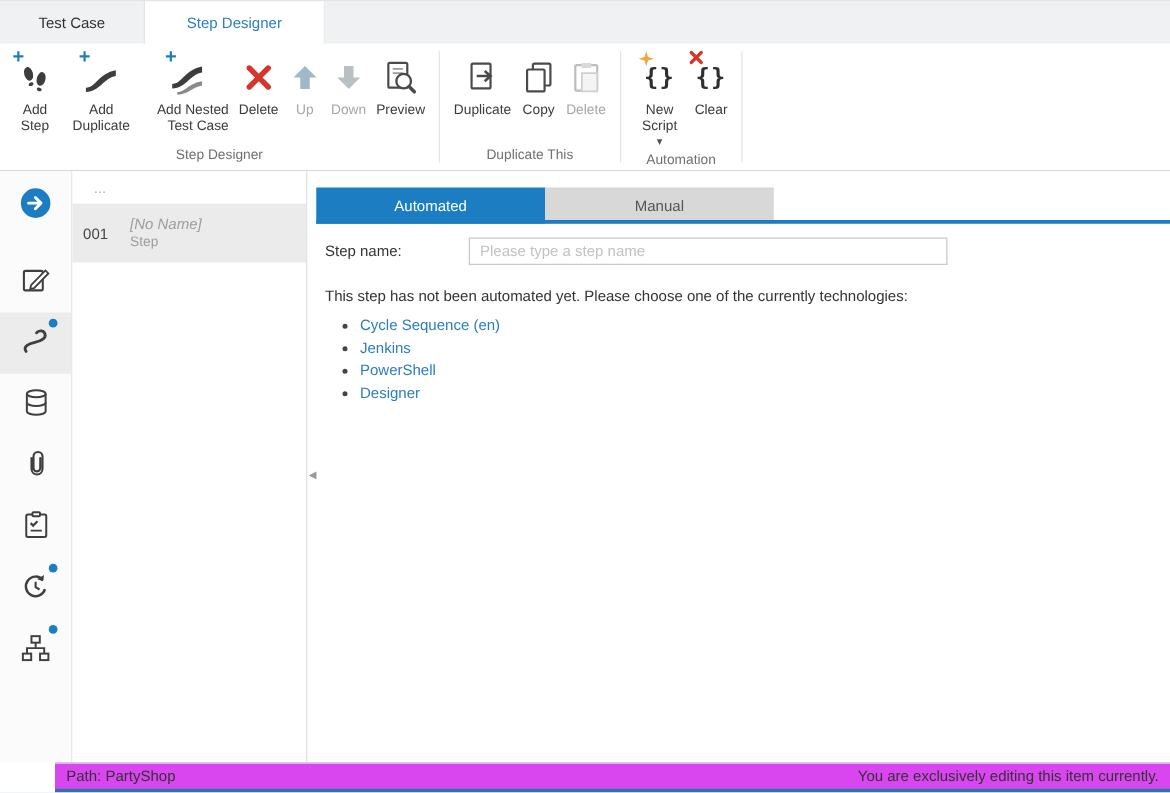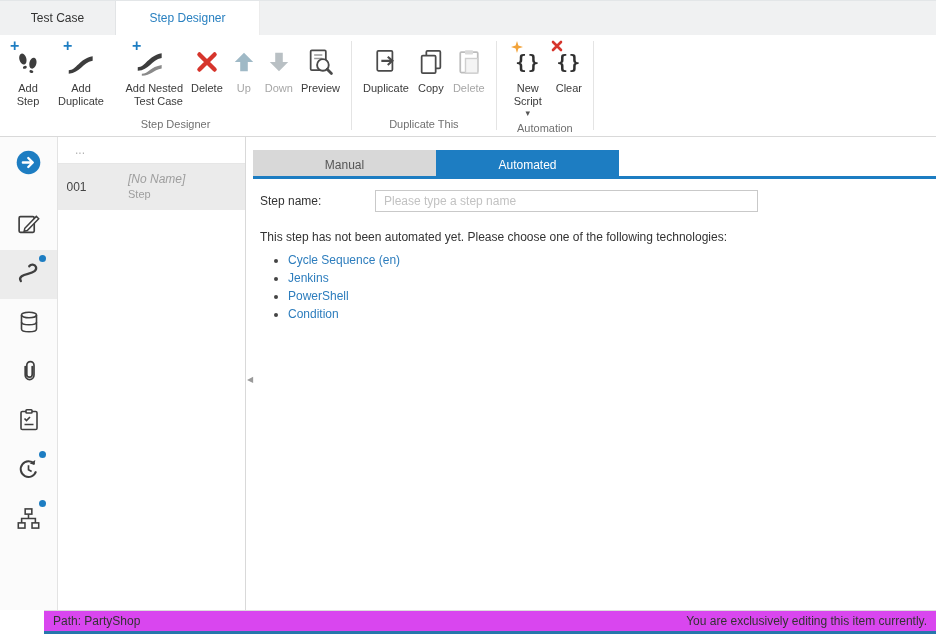--- a/index.html
+++ b/index.html
@@ -41,21 +41,21 @@
   .side-item { position:relative; height:49px; display:flex; align-items:center; justify-content:center; cursor:pointer; }
   .side-item.gap-after { margin-bottom:13px; }
   .side-item.active { background:#ececec; }
   .badge { position:absolute; top:5px; right:11px; width:7px; height:7px; border-radius:50%; background:#1d7dc2; }
 
   
   .steps { position:absolute; left:58px; top:137px; width:188px; bottom:24px; background:#fff; border-right:1px solid #d9d9d9; }
   .steps-header { display:flex; height:27px; border-bottom:1px solid #e6e6e6; color:#9a9a9a; align-items:stretch; }
   .sh-num { width:37px; display:flex; align-items:center; padding-left:17px; color:#b3b3b3; }
   .sh-name { flex:1; border-left:1px solid #e6e6e6; display:flex; align-items:center; padding-left:9px; }
-  .step-row { display:flex; height:46px; background:#ebebeb; cursor:pointer;gap:24px; }
+  .step-row { display:flex; height:46px; background:#ebebeb; cursor:pointer; }
   .sr-num { width:37px; display:flex; align-items:center; justify-content:center; color:#444; }
   .sr-main { flex:1; padding:8px 0 0 9px; }
   .sr-name { font-style:italic; color:#9e9e9e; }
   .sr-type { color:#9e9e9e; font-size:11px; margin-top:2px; }
 
   
   .content { position:absolute; left:246px; top:137px; right:0; bottom:24px; background:#fff; }
   .ctabs { position:relative; height:29px; margin:13px 0 0 7px; display:flex; }
   .ctabs::after { content:""; position:absolute; left:0; right:0; bottom:0; height:3px; background:#1d7dc2; }
   .ctab { width:183px; display:flex; align-items:center; justify-content:center; background:#d8d8d8; color:#555; cursor:pointer; }
@@ -336,37 +336,37 @@
       <div class="sr-num">001</div>
       <div class="sr-main">
         <div class="sr-name">[No Name]</div>
         <div class="sr-type">Step</div>
       </div>
     </div>
   </div>
 
   <div class="content">
     <div class="ctabs">
+      <div class="ctab active">Automated</div>
       <div class="ctab">Manual</div>
-      <div class="ctab active">Automated</div>
     </div>
 
     <div class="form">
       <div class="field-row">
         <label class="field-label">Step name:</label>
         <input class="field-input" type="text" placeholder="Please type a step name" style="">
       </div>
 
-      <div class="info">This step has not been automated yet. Please choose one of the following technologies:</div>
+      <div class="info">This step has not been automated yet. Please choose one of the currently technologies:</div>
 
       <ul class="tech-list">
         <li><span class="link">Cycle Sequence (en)</span></li>
         <li><span class="link">Jenkins</span></li>
         <li><span class="link">PowerShell</span></li>
-        <li><span class="link">Condition</span></li>
+        <li><span class="link">Designer</span></li>
       </ul>
     </div>
 
     <div class="collapse">◀</div>
   </div>
 
   <div class="statusbar">
     <span>Path: PartyShop</span>
     <span>You are exclusively editing this item currently.</span>
   </div>

